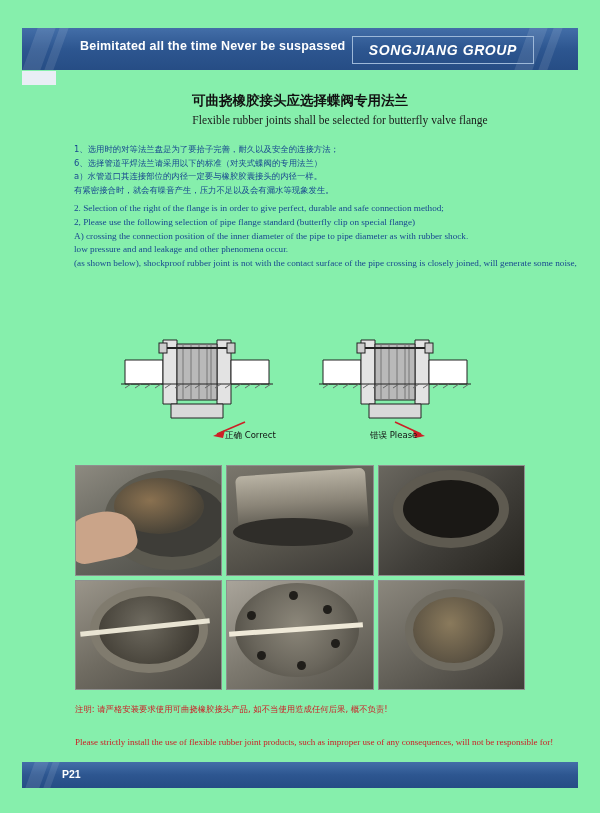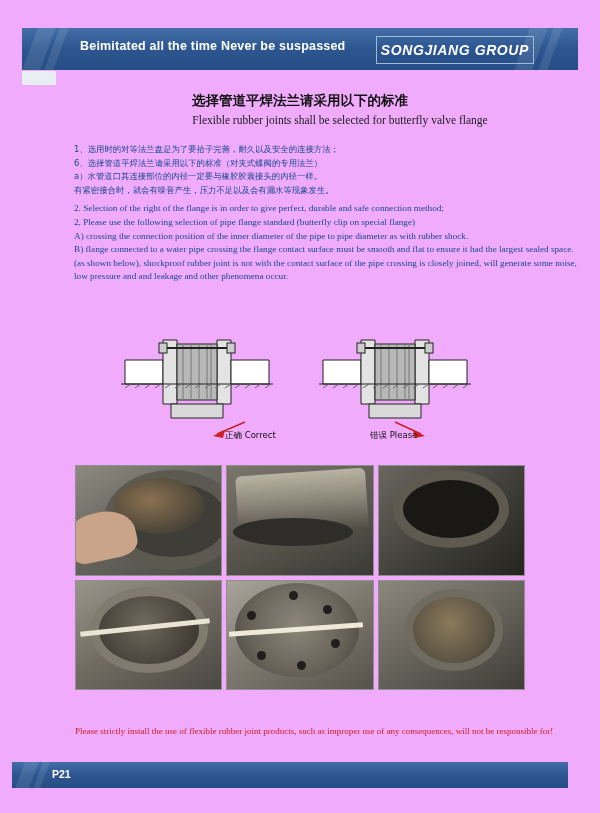--- a/index.html
+++ b/index.html
@@ -10,21 +10,21 @@
     width: 600px;
     height: 813px;
     background: #ffffff;
     font-family: "Liberation Sans", sans-serif;
     overflow: hidden;
   }
   .page {
     position: relative;
     width: 600px;
     height: 813px;
-    background: #f0abfc;
+    background: #86efac;
     box-sizing: border-box;
     text-decoration: underline;
   }
 
   
   .header {
     position: absolute;
     left: 22px;
     top: 28px;
     width: 556px;
@@ -53,21 +53,21 @@
     font-size: 12.5px;
     font-weight: bold;
     letter-spacing: 0.2px;
     white-space: nowrap;
   }
   .brand-box {
     position: absolute;
     right: 44px;
     top: 8px;
     height: 26px;
-    padding: 0 4px;
+    padding: 0 16px;
     border: 1px solid #9db8d8;
     display: flex;
     align-items: center;
     justify-content: center;
   }
   .brand-text {
     color: #ffffff;
     font-size: 14px;
     font-weight: bold;
     font-style: italic;
@@ -273,21 +273,21 @@
     color: #cc2026;
     font-size: 9px;
     font-family: "Liberation Serif", serif;
     margin-top: 22px;
     white-space: nowrap;
   }
 
   
   .footer {
     position: absolute;
-    left: 12px;
+    left: 22px;
     top: 762px;
     width: 556px;
     height: 26px;
     background: linear-gradient(180deg, #436ea8 0%, #2d5690 50%, #264d85 100%);
   }
   .footer .pg {
     position: absolute;
     left: 40px;
     top: 6px;
     color: #ffffff;
@@ -315,35 +315,34 @@
     <div class="slash s2"></div>
     <div class="slash s3"></div>
     <div class="slash s4"></div>
     <div class="header-title">Beimitated all the time Never be suspassed</div>
     <div class="brand-box">
       <span class="brand-text">SONGJIANG GROUP</span>
     </div>
   </div>
   <div class="header-ghost"></div>
 
-  <div class="doc-title-cn">选择管道平焊法兰请采用以下的标准</div>
+  <div class="doc-title-cn">可曲挠橡胶接头应选择蝶阀专用法兰</div>
   <div class="doc-title-en">Flexible rubber joints shall be selected for butterfly valve flange</div>
 
   <div class="body-block">
     <div class="ln cn">1、选用时的对等法兰盘是为了要拾子完善，耐久以及安全的连接方法；</div>
     <div class="ln cn">6、选择管道平焊法兰请采用以下的标准（对夹式蝶阀的专用法兰）</div>
     <div class="ln cn">a）水管道口其连接部位的内径一定要与橡胶胶囊接头的内径一样。</div>
     <div class="ln cn">有紧密接合时，就会有噪音产生，压力不足以及会有漏水等现象发生。</div>
     <div class="gap"></div>
     <div class="ln en">2. Selection of the right of the flange is in order to give perfect, durable and safe connection method;</div>
     <div class="ln en">2, Please use the following selection of pipe flange standard (butterfly clip on special flange)</div>
     <div class="ln en">A) crossing the connection position of the inner diameter of the pipe to pipe diameter as with rubber shock.</div>
-    <div class="ln en">B) flange connected to a water pipe crossing the flange contact surface must be smooth and flat to ensure it had the largest sealed space.</div>
+    <div class="ln en">low pressure and and leakage and other phenomena occur.</div>
     <div class="ln en">(as shown below), shockproof rubber joint is not with the contact surface of the pipe crossing is closely joined, will generate some noise,</div>
-    <div class="ln en">low pressure and and leakage and other phenomena occur.</div>
   </div>
 
   <div class="diagram">
     <svg width="390" height="130" viewBox="0 0 390 130">
 
       <g stroke="#222" fill="none" stroke-width="1">
 
         <path d="M20,38 L20,62 L58,62 L58,38 Z" fill="#ffffff"></path>
         <path d="M58,18 L58,82 L72,82 L72,18 Z" fill="#e3e3e3"></path>
         <path d="M112,18 L112,82 L126,82 L126,18 Z" fill="#e3e3e3"></path>
@@ -422,20 +421,21 @@
       <div class="tape"></div>
       <span class="cap"></span>
     </div>
     <div class="photo p6">
       <div class="big"></div>
       <span class="cap"></span>
     </div>
   </div>
 
   <div class="warn">
+    <div class="warn-cn">注明: 请严格安装要求使用可曲挠橡胶接头产品, 如不当使用造成任何后果, 概不负责!</div>
     <div class="warn-en">Please strictly install the use of flexible rubber joint products, such as improper use of any consequences, will not be responsible for!</div>
   </div>
 
   <div class="footer">
     <div class="slash f1"></div>
     <div class="slash f2"></div>
     <div class="pg">P21</div>
   </div>
 
 </div>

